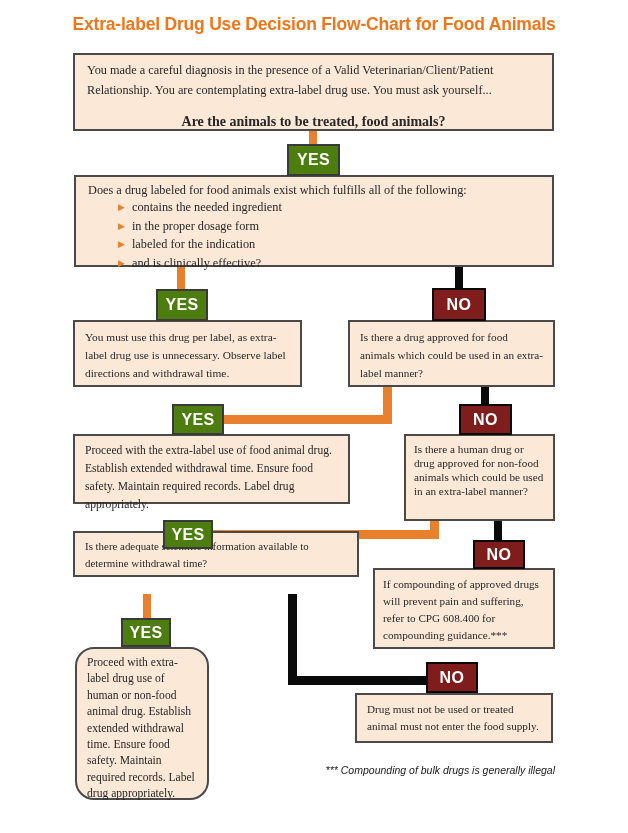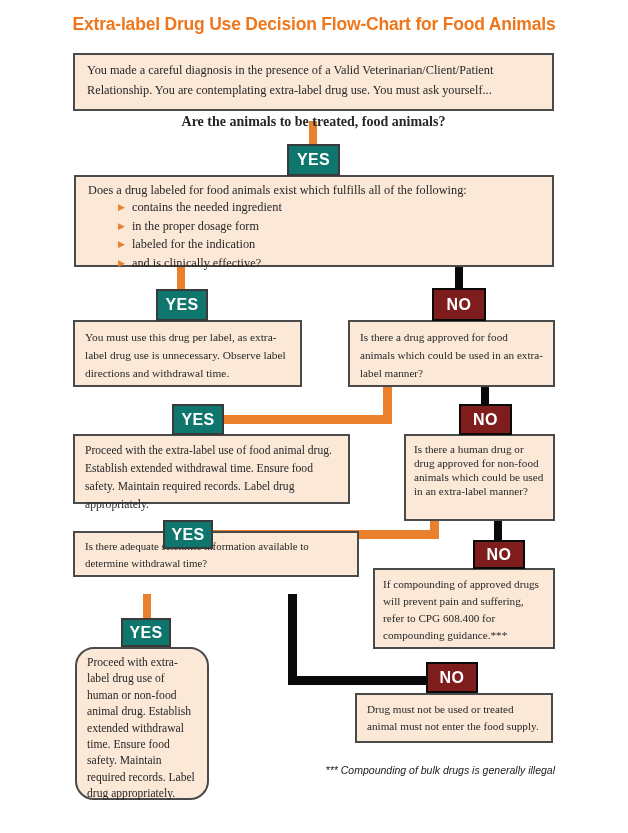--- a/index.html
+++ b/index.html
@@ -15,27 +15,27 @@
   .fbox {
     position:absolute; background:#FBE8D7; border:2px solid #4A4A4A;
     box-sizing:border-box; color:#272727; z-index:2;
   }
   .tag {
     position:absolute; box-sizing:border-box; border:2px solid #3A3A3A;
     color:#ffffff; font-family:"Liberation Sans", sans-serif; font-weight:bold;
     font-size:16px; letter-spacing:0.4px; display:flex; align-items:center;
     justify-content:center; z-index:3;
   }
-  .tag.yes { background:#0f766e; }
+  .tag.yes { background:#4d7c0f; }
   .tag.no  { background:#7f1d1d; border-color:#0A0A0A; }
   .conn { position:absolute; z-index:1; }
   .conn.orange { background:#E8802D; }
   .conn.black  { background:#0A0A0A; }
 
-  .b1 { left:73px; top:53px; width:481px; height:58px; font-size:12.3px; line-height:20px; padding:5px 12px; }
+  .b1 { left:73px; top:53px; width:481px; height:78px; font-size:12.3px; line-height:20px; padding:5px 12px; }
   .b1 .q { font-weight:bold; text-align:center; font-size:14px; margin-top:12px; }
   .b2 { left:74px; top:175px; width:480px; height:92px; font-size:12.3px; line-height:17.4px; padding:5px 12px; }
   .b2 .bullets { margin:0 0 4px 30px; padding:0; list-style:none; }
   .tri { font-family:"DejaVu Sans", sans-serif; color:#E8802D; font-size:9px; margin-right:7px; position:relative; top:-1px; }
   .b3L { left:73px;  top:320px; width:229px; height:67px; font-size:11.4px; line-height:18px; padding:6px 10px; }
   .b3R { left:348px; top:320px; width:207px; height:67px; font-size:11.2px; line-height:18px; padding:6px 10px; }
   .b4L { left:73px;  top:434px; width:277px; height:70px; font-size:11.6px; line-height:18px; padding:6px 10px; }
   .b4R { left:404px; top:434px; width:151px; height:87px; font-size:11.2px; line-height:14px; padding:6px 8px; }
   .b5L { left:73px;  top:531px; width:286px; height:46px; font-size:10.9px; line-height:17px; padding:5px 10px; }
   .b5R { left:373px; top:568px; width:182px; height:81px; font-size:11.2px; line-height:17px; padding:6px 8px; }

